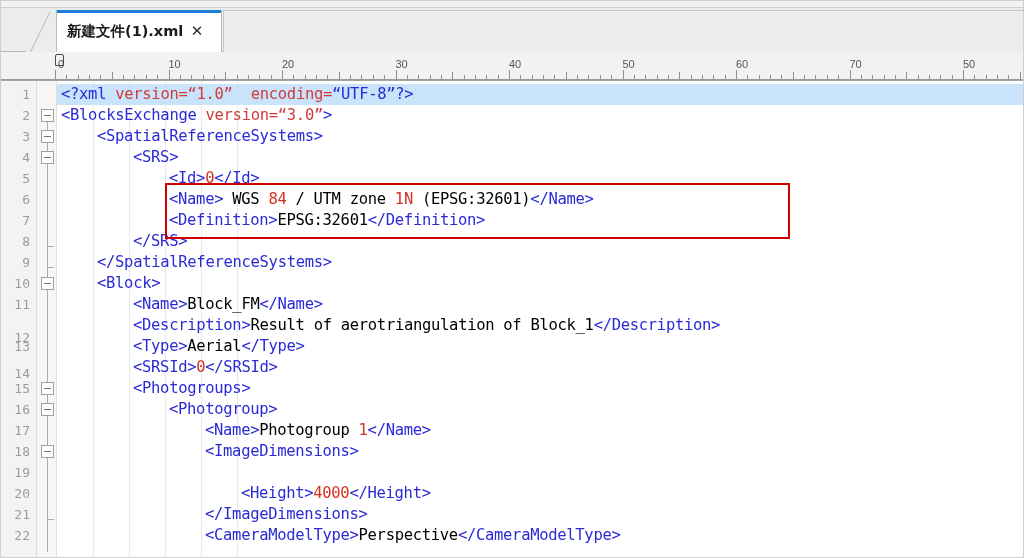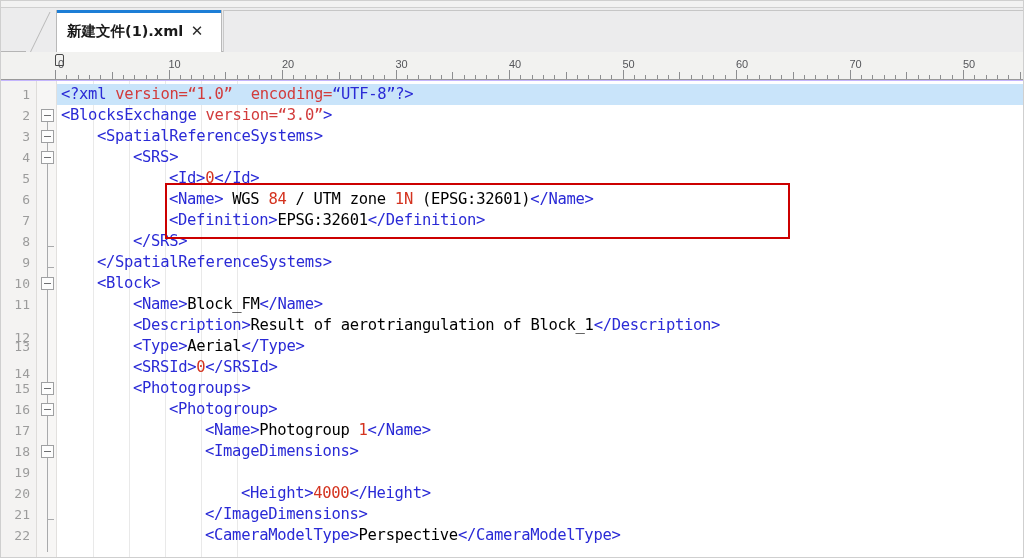--- a/index.html
+++ b/index.html
@@ -6,21 +6,21 @@
   html, body {
     margin: 0; padding: 0;
     width: 1024px; height: 558px;
     overflow: hidden;
     background: #ffffff;
     font-family: "Liberation Sans", sans-serif;
   }
   #app {
     position: relative;
     width: 1024px; height: 558px;
-    background: #c4b5fd;
+    background: #a3a3a3;
   }
 
   
   .tabbar {
     position: absolute;
     left: 0; top: 0;
     width: 1024px; height: 52px;
     background: #ececed;
     border-bottom: 1px solid #b5b5b5;
   }

